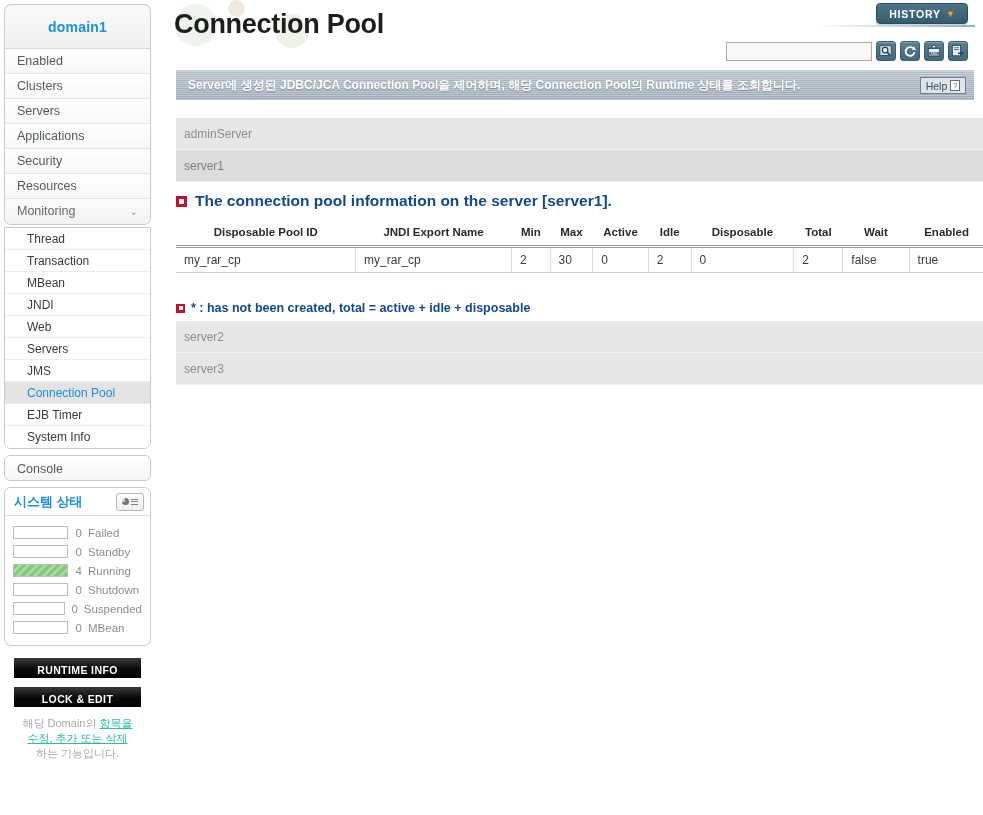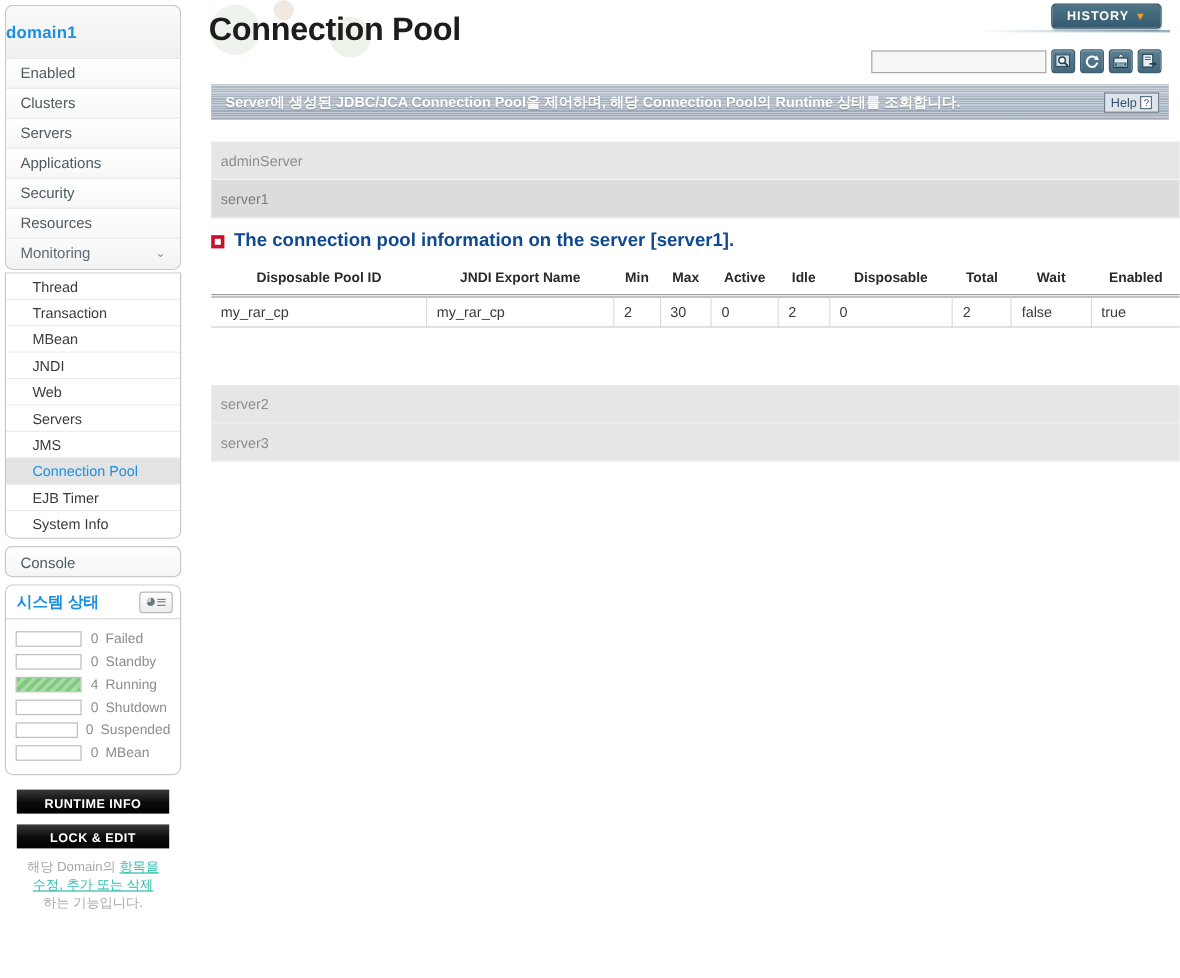--- a/index.html
+++ b/index.html
@@ -17,21 +17,21 @@
 
   
   #sidebar {
     position: absolute; left: 4px; top: 4px;
     width: 147px; height: 807px;
   }
 
   
   #domain-card {
     height: 44px;
-    display: flex; align-items: center; justify-content: flex-start;
+    display: flex; align-items: center; justify-content: center;
     background: linear-gradient(#fafafa,#f0f0f0);
     border-radius: 7px 7px 0 0;
     border:1px solid #c9c9c9; border-bottom:none;
   }
   #domain-card .dtext {
     color: #1b8fe0; font-weight: bold; font-size: 14px;
     letter-spacing: .2px;
   }
 
   
@@ -468,19 +468,23 @@
             <td>2</td>
             <td>0</td>
             <td>2</td>
             <td>false</td>
             <td>true</td>
           </tr>
         </tbody>
     </table>
   </div>
 
+  <div style="position:absolute; left:176px; top:301px;" class="note-line">
+    <span class="sq-icon small"></span>
+    <span class="note-text">* : has not been created, total = active + idle + disposable</span>
+  </div>
 
   <div id="servers-bottom" style="position:absolute; left:176px; top:321px;">
       <div class="srv-row"><span>server2</span></div>
       <div class="srv-row"><span>server3</span></div>
     </div>
 
 </div>
 
 </body></html>

